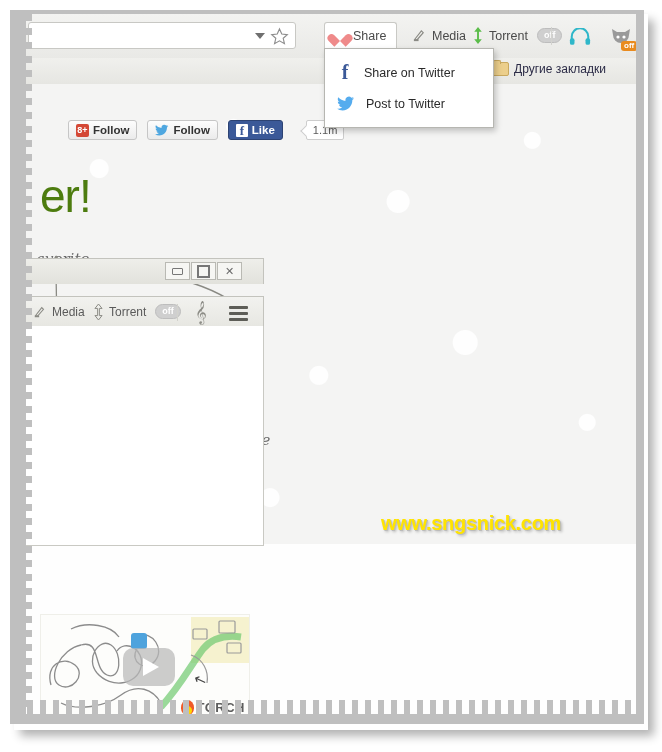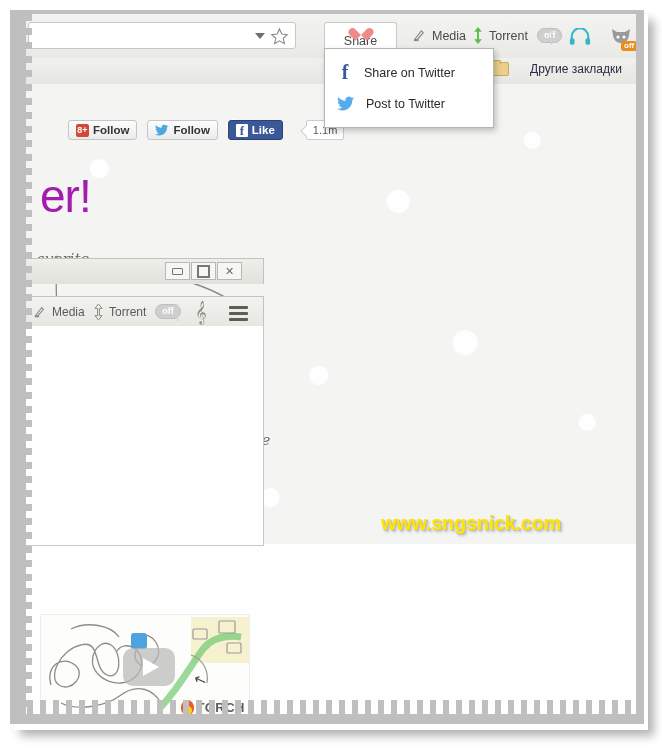--- a/index.html
+++ b/index.html
@@ -62,21 +62,21 @@
     position:absolute;top:8px;height:27px;
     display:flex;align-items:center;gap:5px;
     font-size:12.5px;color:#4a4a4a;
     padding:0 7px;box-sizing:border-box;
     white-space:nowrap;
   }
   .tb-share{
     left:298px;width:73px;background:#fff;
     border:1px solid #c9c9c5;border-radius:3px;
     border-bottom-left-radius:0;border-bottom-right-radius:0;
-    border-bottom-color:#fff;z-index:30;flex-direction:column;
+    border-bottom-color:#fff;z-index:30;
   }
   .tb-media{left:379px;}
   .tb-torrent{left:439px;}
   .heart{
     width:16px;height:14px;position:relative;display:inline-block;
   }
   .heart:before,.heart:after{
     content:"";position:absolute;width:8px;height:12px;
     background:#ef8a8a;border-radius:8px 8px 0 0;top:0;
   }
@@ -98,21 +98,21 @@
     font-size:8px;font-weight:bold;border-radius:3px;padding:1px 3px;line-height:1;
   }
 
   
   .bookmark-bar{
     position:absolute;left:0;top:44px;width:610px;height:26px;
     background:linear-gradient(#f0f0ed,#e6e6e2);
     border-bottom:1px solid #b9b9b4;
   }
   .bm-item{
-    position:absolute;left:466px;top:4px;display:flex;align-items:center;gap:21px;
+    position:absolute;left:466px;top:4px;display:flex;align-items:center;gap:5px;
     font-size:12px;color:#2b2b46;
   }
   .folder-ic{width:15px;height:12px;background:#eccf8c;border:1px solid #c9a95f;border-radius:2px;position:relative;}
   .folder-ic:before{content:"";position:absolute;left:0;top:-3px;width:6px;height:3px;background:#eccf8c;border:1px solid #c9a95f;border-bottom:0;border-radius:2px 2px 0 0;}
   .bm-sep{position:absolute;left:456px;top:4px;width:1px;height:18px;background:#cdcdc8;}
 
   
   #share-menu{
     position:absolute;left:298px;top:34px;width:168px;
     background:#fff;border:1px solid #b6b6b1;
@@ -176,21 +176,21 @@
   }
   .like-count:before{
     content:"";position:absolute;left:-5px;top:6px;width:7px;height:7px;
     background:#fff;border-left:1px solid #cdcdcd;border-bottom:1px solid #cdcdcd;
     transform:rotate(45deg);
   }
 
   
   .headline{
     position:absolute;left:14px;top:85px;
-    font-size:46px;color:#a21caf;font-family:"Liberation Sans",sans-serif;
+    font-size:46px;color:#4d7c0f;font-family:"Liberation Sans",sans-serif;
     letter-spacing:-1px;
   }
 
   
   .hand{
     font-family:"DejaVu Serif", serif;
     font-style:italic;color:#6a6a6a;
   }
   .cap-fav{position:absolute;left:10px;top:165px;font-size:15px;line-height:20px;}
   .cap-stream{position:absolute;left:8px;top:272px;font-size:15px;line-height:20px;}

